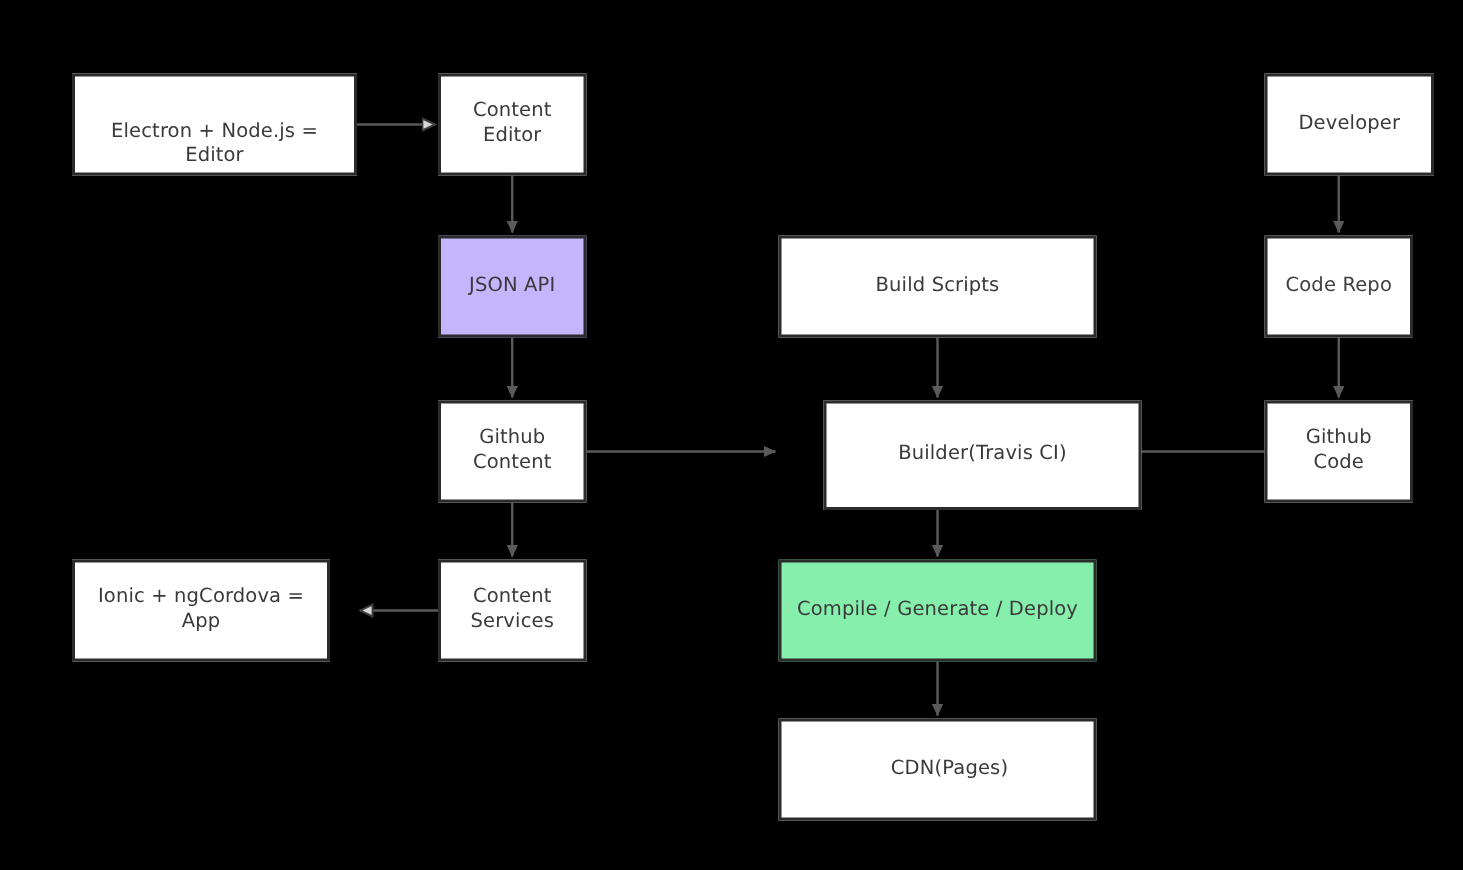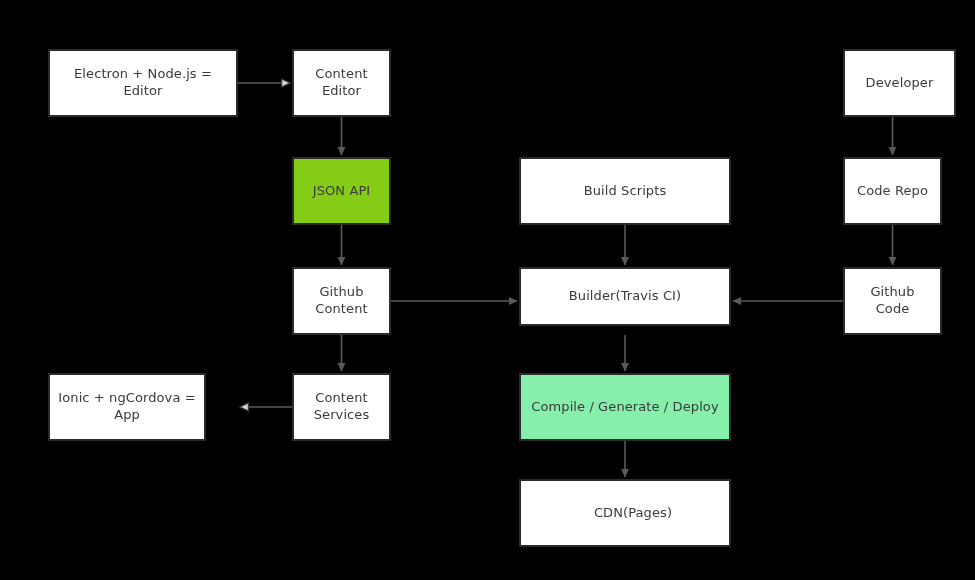--- a/index.html
+++ b/index.html
@@ -69,32 +69,32 @@
         <line x1="892.5" y1="117" x2="892.5" y2="155" stroke="#5a5a5a" marker-end="url(#arrow-solid)"></line>
         <line x1="892.5" y1="225" x2="892.5" y2="265" stroke="#5a5a5a" marker-end="url(#arrow-solid)"></line>
         <line x1="843" y1="301" x2="733" y2="301" stroke="#5a5a5a" marker-end="url(#arrow-solid)"></line>
         <line x1="625" y1="225" x2="625" y2="265" stroke="#5a5a5a" marker-end="url(#arrow-solid)"></line>
         <line x1="625" y1="335" x2="625" y2="371" stroke="#5a5a5a" marker-end="url(#arrow-solid)"></line>
         <line x1="625" y1="441" x2="625" y2="477" stroke="#5a5a5a" marker-end="url(#arrow-solid)"></line>
       </g>
   </svg>
 
   <div id="nodes-layer">
-      <div class="node" style="left: 48px; top: 49px; width: 190px; height: 68px; background: rgb(255, 255, 255); border-color: rgb(43, 43, 43); color: rgb(58, 58, 58);"><span class="node-label">Electron + Node.js = Editor</span></div>
+      <div class="node" style="left: 48px; top: 49px; width: 190px; height: 68px; background: rgb(255, 255, 255); border-color: rgb(43, 43, 43); color: rgb(58, 58, 58); align-items: flex-end;"><span class="node-label">Electron + Node.js = Editor</span></div>
       <div class="node" style="left: 292px; top: 49px; width: 99px; height: 68px; background: rgb(255, 255, 255); border-color: rgb(43, 43, 43); color: rgb(58, 58, 58);"><span class="node-label">Content
 Editor</span></div>
       <div class="node" style="left: 843px; top: 49px; width: 113px; height: 68px; background: rgb(255, 255, 255); border-color: rgb(43, 43, 43); color: rgb(58, 58, 58);"><span class="node-label">Developer</span></div>
-      <div class="node" style="left: 292px; top: 157px; width: 99px; height: 68px; background: #84cc16; border-color: rgb(43, 43, 43); color: rgb(58, 58, 58);"><span class="node-label">JSON API</span></div>
+      <div class="node" style="left: 292px; top: 157px; width: 99px; height: 68px; background: #c4b5fd; border-color: rgb(43, 43, 43); color: rgb(58, 58, 58);"><span class="node-label">JSON API</span></div>
       <div class="node" style="left: 519px; top: 157px; width: 212px; height: 68px; background: rgb(255, 255, 255); border-color: rgb(43, 43, 43); color: rgb(58, 58, 58); justify-content: center;"><span class="node-label">Build Scripts</span></div>
       <div class="node" style="left: 843px; top: 157px; width: 99px; height: 68px; background: rgb(255, 255, 255); border-color: rgb(43, 43, 43); color: #404040;"><span class="node-label">Code Repo</span></div>
       <div class="node" style="left: 292px; top: 267px; width: 99px; height: 68px; background: rgb(255, 255, 255); border-color: rgb(43, 43, 43); color: rgb(58, 58, 58);"><span class="node-label">Github
 Content</span></div>
-      <div class="node" style="left: 519px; top: 267px; width: 212px; height: 59px; background: rgb(255, 255, 255); border-color: rgb(43, 43, 43); color: rgb(58, 58, 58);"><span class="node-label">Builder(Travis CI)</span></div>
+      <div class="node" style="left: 549px; top: 267px; width: 212px; height: 73px; background: rgb(255, 255, 255); border-color: rgb(43, 43, 43); color: rgb(58, 58, 58);"><span class="node-label">Builder(Travis CI)</span></div>
       <div class="node" style="left: 843px; top: 267px; width: 99px; height: 68px; background: rgb(255, 255, 255); border-color: rgb(43, 43, 43); color: rgb(58, 58, 58);"><span class="node-label">Github
 Code</span></div>
-      <div class="node" style="left: 48px; top: 373px; width: 158px; height: 68px; background: rgb(255, 255, 255); border-color: rgb(43, 43, 43); color: rgb(58, 58, 58);"><span class="node-label">Ionic + ngCordova = App</span></div>
+      <div class="node" style="left: 48px; top: 373px; width: 172px; height: 68px; background: rgb(255, 255, 255); border-color: rgb(43, 43, 43); color: rgb(58, 58, 58);"><span class="node-label">Ionic + ngCordova = App</span></div>
       <div class="node" style="left: 292px; top: 373px; width: 99px; height: 68px; background: rgb(255, 255, 255); border-color: rgb(43, 43, 43); color: rgb(58, 58, 58);"><span class="node-label">Content
 Services</span></div>
       <div class="node" style="left: 519px; top: 373px; width: 212px; height: 68px; background: #86efac; border-color: rgb(43, 43, 43); color: rgb(58, 58, 58);"><span class="node-label">Compile / Generate / Deploy</span></div>
       <div class="node" style="left: 519px; top: 479px; width: 212px; height: 68px; background: rgb(255, 255, 255); border-color: rgb(43, 43, 43); color: rgb(58, 58, 58); padding-left: 20px;"><span class="node-label">CDN(Pages)</span></div>
     </div>
 
 </div>
 
 </body></html>

